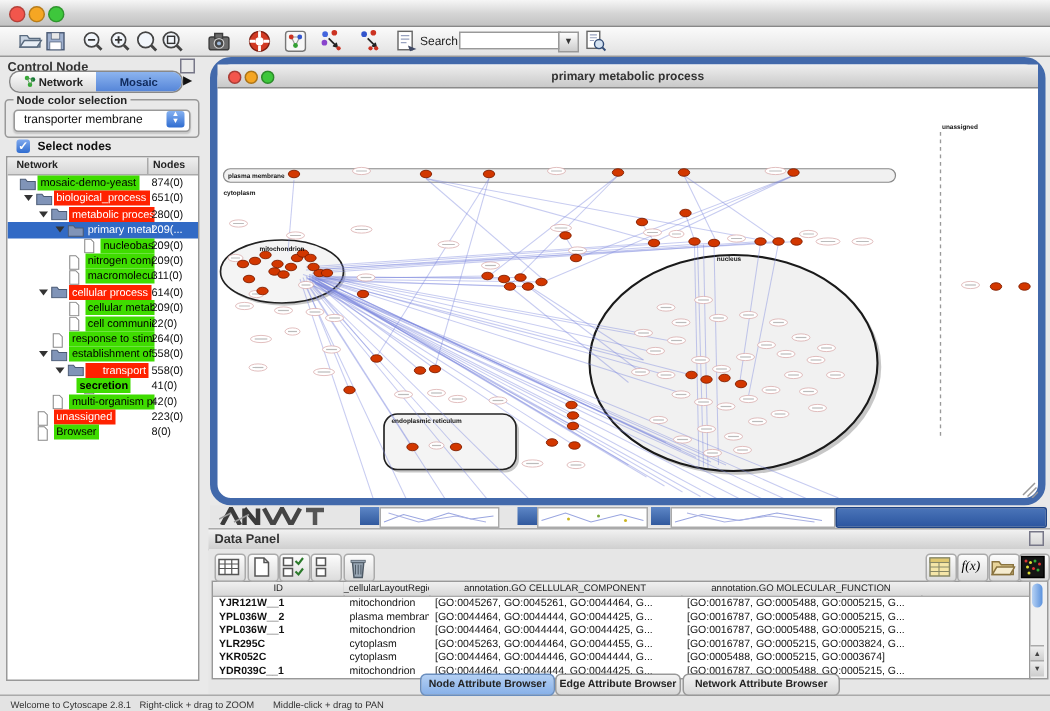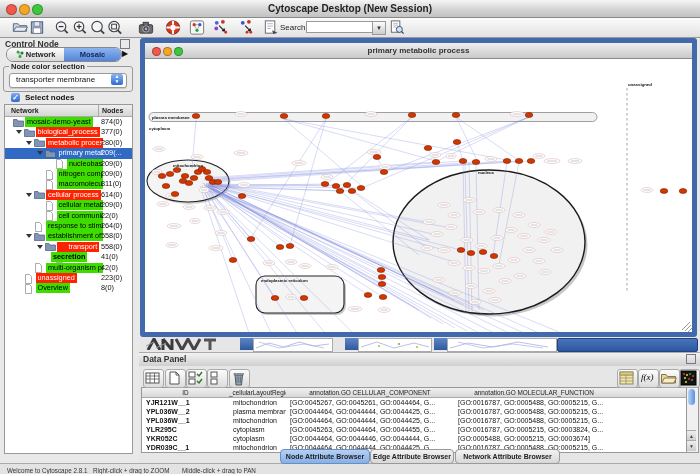--- a/index.html
+++ b/index.html
@@ -26,21 +26,21 @@
   #cp-combo-btn{left:111px;top:74px;width:12px;height:11px;border-radius:2px;background:linear-gradient(#86b2f2,#2f6cd0);color:#fff;font-size:5px;text-align:center;line-height:5px;}
   #cp-check{left:11px;top:93px;width:9px;height:9px;border-radius:2px;background:linear-gradient(#7fa9ee,#2f6cd0);color:#fff;font-size:8px;line-height:9px;text-align:center;font-weight:bold;}
   #cp-check-label{left:25px;top:93px;font-size:8px;font-weight:bold;color:#111;}
   #cp-tree{left:4px;top:104px;width:127px;height:348px;background:#fff;border:1px solid #999;overflow:hidden;}
   #cp-tree-header{position:absolute;left:0;top:0;width:100%;height:11px;background:linear-gradient(#efefef,#d6d6d6);border-bottom:1px solid #aaa;font-size:7px;font-weight:bold;color:#222;}
   .tree-row{position:absolute;left:0;width:127px;height:10.4px;}
   .tr-name{position:absolute;top:0;font-size:7.3px;line-height:10px;padding:0 2px;white-space:nowrap;overflow:hidden;}
   .tr-count{position:absolute;left:96px;top:0;font-size:7.3px;line-height:10px;color:#111;}
   .exp{position:absolute;width:0;height:0;border-left:3.5px solid transparent;border-right:3.5px solid transparent;border-top:4.5px solid #333;top:3px;}
   
-  #netwin{left:140px;top:38px;width:547px;height:289px;border:5px solid #4269ab;border-radius:3px;background:#fff;}
+  #netwin{left:140px;top:38px;width:547px;height:289px;border:5px solid #4269ab;border-radius:14px;background:#fff;}
   #net-titlebar{position:absolute;left:0;top:0;width:100%;height:15px;background:linear-gradient(#efefef,#c9c9c9);border-bottom:1px solid #8a8a8a;}
   .nlight{position:absolute;width:7px;height:7px;border-radius:50%;top:4px;border:0.5px solid rgba(0,0,0,.3);}
   #net-title{position:absolute;left:0;top:3px;width:100%;text-align:center;font-size:8px;font-weight:bold;color:#333;}
   #netsvg{position:absolute;left:0;top:15px;}
   
   #strip{left:140px;top:337px;width:557px;height:14px;background:#e6e6e6;}
   .preview{position:absolute;top:1px;height:12px;background:#fff;border:1px solid #aaa;}
   .bluecap{position:absolute;top:1px;width:13px;height:12px;background:linear-gradient(#5d86c6,#31599e);}
   #bluebar{position:absolute;left:417px;top:1px;width:139px;height:12px;background:linear-gradient(#4a74b8,#2c56a0);border-radius:2px;border:1px solid #1f4485;}
   
@@ -60,21 +60,20 @@
   #statusbar{left:0;top:463px;width:700px;height:11px;background:#e3e3e3;border-top:1px solid #aaa;}
   .status-msg{position:absolute;top:2.5px;font-size:6.3px;color:#333;}
 </style>
 </head>
 <body>
 
 <div class="abs" id="titlebar">
   <div class="abs light" style="left:6px;background:#f2564c;"></div>
   <div class="abs light" style="left:19px;background:#f5a623;"></div>
   <div class="abs light" style="left:32px;background:#3ec73c;"></div>
-  <div class="abs" id="win-title">Cytoscape Desktop (New Session)</div>
 </div>
 
 <div class="abs" id="toolbar">
   <span class="abs" id="search-label" style="left:280px;">Search:</span>
   <input class="abs" id="search-input" style="">
   <div class="abs" id="search-drop">▼</div>
 <div class="abs tbicon" style="left: 11px;"><svg width="18" height="17" viewBox="0 0 18 18">
         <path d="M2 13 L2 5 L7 5 L8.5 7 L16 7 L16 13 Z" fill="#c9d4e2" stroke="#5a6b7f"></path>
         <path d="M2 13 L5 8.5 L17 8.5 L14 13 Z" fill="#e8eef5" stroke="#5a6b7f"></path>
       </svg></div>
@@ -180,21 +179,21 @@
           </svg></span>
         <span class="tr-name" style="left: 20px; max-width: 74px; background: rgb(63, 220, 0); color: rgb(0, 0, 0);">mosaic-demo-yeast</span>
         <span class="tr-count">874(0)</span>
       </div>
       <div class="tree-row" style="top: 22.4px;">
         <div class="exp" style="left: 10.5px;"></div>
         <span style="position: absolute; top: 0.5px; left: 18.5px;"><svg width="11" height="9">
             <path d="M0.5 8.5 L0.5 1.5 L4 1.5 L5.2 3 L10.5 3 L10.5 8.5 Z" fill="#8094b8" stroke="#4a5a74" stroke-width="0.7"></path>
           </svg></span>
         <span class="tr-name" style="left: 30.5px; max-width: 63.5px; background: rgb(255, 34, 0); color: rgb(255, 255, 255); text-align: right;">biological_process</span>
-        <span class="tr-count">377(0)</span>
+        <span class="tr-count">651(0)</span>
       </div>
       <div class="tree-row" style="top: 32.8px;">
         <div class="exp" style="left: 21px;"></div>
         <span style="position: absolute; top: 0.5px; left: 29px;"><svg width="11" height="9">
             <path d="M0.5 8.5 L0.5 1.5 L4 1.5 L5.2 3 L10.5 3 L10.5 8.5 Z" fill="#8094b8" stroke="#4a5a74" stroke-width="0.7"></path>
           </svg></span>
         <span class="tr-name" style="left: 41px; max-width: 53px; background: rgb(255, 34, 0); color: rgb(255, 255, 255);">metabolic process</span>
         <span class="tr-count">280(0)</span>
       </div>
       <div class="tree-row" style="top: 43.2px; background: rgb(49, 106, 197);">
@@ -289,21 +288,21 @@
         <span style="position: absolute; top: 0.5px; left: 18.5px;"><svg width="9" height="10">
             <path d="M1.5 0.5 H5.5 L7.5 2.5 V9.5 H1.5 Z" fill="#fff" stroke="#888" stroke-width="0.7"></path>
           </svg></span>
         <span class="tr-name" style="left: 30.5px; max-width: 63.5px; background: rgb(255, 34, 0); color: rgb(255, 255, 255);">unassigned</span>
         <span class="tr-count">223(0)</span>
       </div>
       <div class="tree-row" style="top: 178.4px;">
         <span style="position: absolute; top: 0.5px; left: 18.5px;"><svg width="9" height="10">
             <path d="M1.5 0.5 H5.5 L7.5 2.5 V9.5 H1.5 Z" fill="#fff" stroke="#888" stroke-width="0.7"></path>
           </svg></span>
-        <span class="tr-name" style="left: 30.5px; max-width: 63.5px; background: rgb(63, 220, 0); color: rgb(0, 0, 0);">Overview</span>
+        <span class="tr-name" style="left: 30.5px; max-width: 63.5px; background: rgb(63, 220, 0); color: rgb(0, 0, 0);">Browser</span>
         <span class="tr-count">8(0)</span>
       </div>
     </div>
 </div>
 
 <div class="abs" id="netwin">
   <div id="net-titlebar">
     <div class="nlight" style="left:7px;background:#f2564c;"></div>
     <div class="nlight" style="left:18px;background:#f5a623;"></div>
     <div class="nlight" style="left:29px;background:#3ec73c;"></div>

